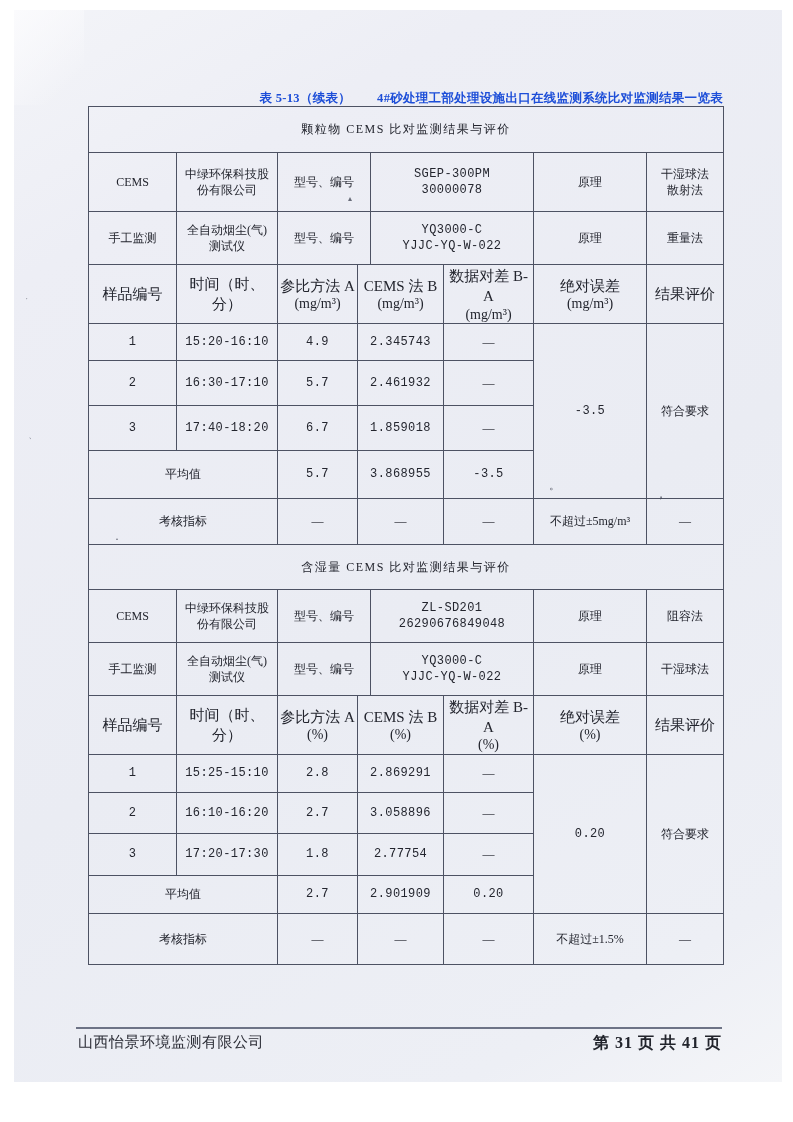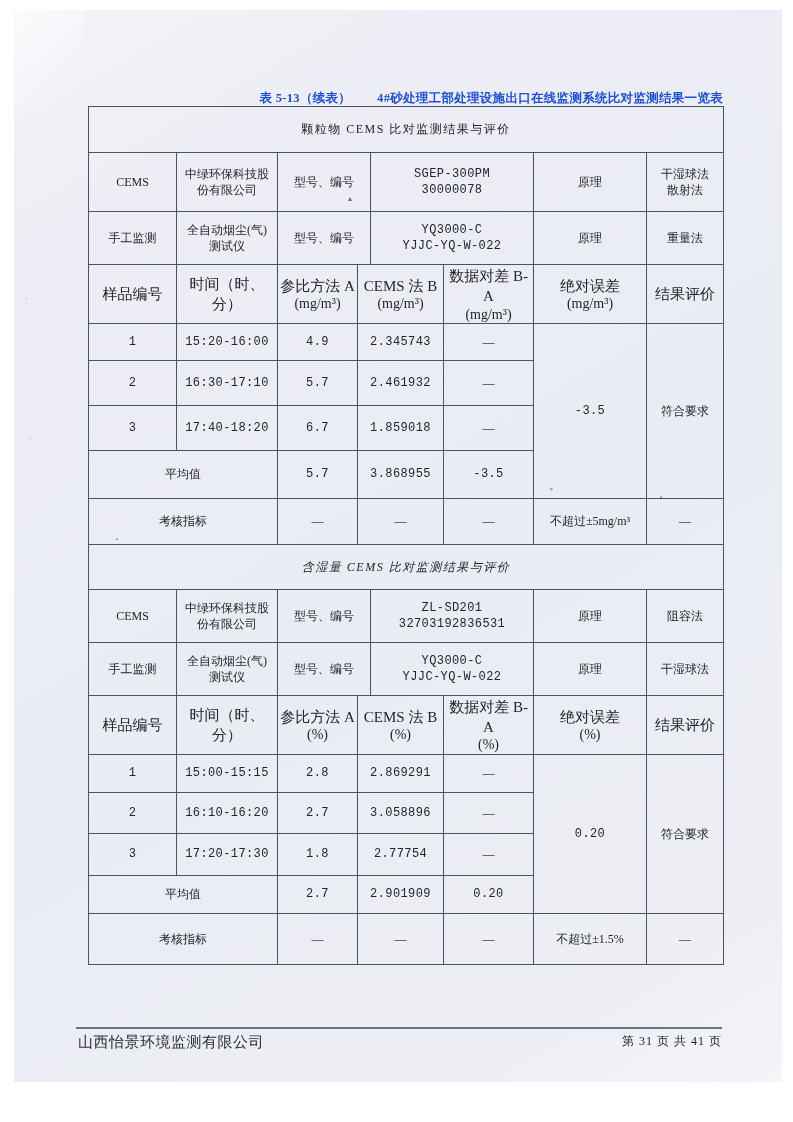--- a/index.html
+++ b/index.html
@@ -37,34 +37,34 @@
   .pre{white-space:pre-line;}
   .colhead span{display:block;font-size:15px;}
   .colhead .unit{font-size:14px;line-height:1.1;}
   .num{letter-spacing:.4px;font-family:Liberation Mono, monospace;}
   .dash{font-size:13px;color:#2a2c35;}
   
   .h-s1head{height:46px;} .h-s1e1{height:59px;} .h-s1e2{height:53px;}
   .h-s1cols{height:53px;} .h-s1r1{height:37px;} .h-s1r2{height:45px;}
   .h-s1r3{height:45px;} .h-s1avg{height:48px;} .h-s1idx{height:46px;}
   
-  .h-s2head{height:45px;font-style:italic;} .h-s2e{height:53px;} .h-s2cols{height:56px;}
+  .h-s2head{height:45px;} .h-s2e{height:53px;} .h-s2cols{height:56px;}
   .h-s2r1{height:38px;} .h-s2r2{height:41px;} .h-s2r3{height:42px;}
   .h-s2avg{height:38px;} .h-s2idx{height:51px;}
   .footer-rule{
     position:absolute;left:76px;top:1027px;width:646px;height:2px;
     background:#6d7386;
   }
   .footer-company{
     position:absolute;left:78px;top:1033px;font-size:15px;color:#2b2d36;
     letter-spacing:.5px;
   }
   .footer-page{
     position:absolute;left:77px;top:1033px;width:645px;text-align:right;
-    font-size:12px;font-weight:normal;color:#22242c;letter-spacing:1px;
+    font-size:16px;font-weight:bold;color:#22242c;letter-spacing:1px;
   }
   .artifact{position:absolute;color:#3d4150;}
   .a1{left:348px;top:194px;font-size:8px;opacity:.75;}
   .a2{left:549px;top:478px;font-size:11px;opacity:.8;}
   .a3{left:655px;top:486px;font-size:12px;opacity:.85;}
   .a4{left:115px;top:532px;font-size:12px;opacity:.85;}
   .a5{left:25px;top:293px;font-size:10px;opacity:.5;}
   .a6{left:28px;top:428px;font-size:10px;opacity:.5;}
 </style>
 </head>
@@ -138,21 +138,21 @@
           <span>绝对误差</span>
           <span class="unit">(mg/m³)</span>
         </td>
     <td class="colhead">
           <span>结果评价</span>
           <span class="unit"></span>
         </td>
   </tr>
   <tr class="h-s1r1">
     <td class="num">1</td>
-    <td class="num">15:20-16:00</td>
+    <td class="num">15:20-16:10</td>
     <td class="num">4.9</td>
     <td colspan="2" class="num">2.345743</td>
     <td class="dash">—</td>
     <td rowspan="4" class="num">-3.5</td>
     <td rowspan="4">符合要求</td>
   </tr>
   <tr class="h-s1r2">
     <td class="num">2</td>
     <td class="num">16:30-17:10</td>
     <td class="num">5.7</td>
@@ -183,21 +183,21 @@
 
   <tr class="h-s2head">
     <td colspan="8" class="sec">含湿量 CEMS 比对监测结果与评价</td>
   </tr>
   <tr class="h-s2e">
     <td>CEMS</td>
     <td class="pre">中绿环保科技股
 份有限公司</td>
     <td colspan="2">型号、编号</td>
     <td colspan="2" class="pre num">ZL-SD201
-32703192836531</td>
+26290676849048</td>
     <td>原理</td>
     <td>阻容法</td>
   </tr>
   <tr class="h-s2e">
     <td>手工监测</td>
     <td class="pre">全自动烟尘(气)
 测试仪</td>
     <td colspan="2">型号、编号</td>
     <td colspan="2" class="pre num">YQ3000-C
 YJJC-YQ-W-022</td>
@@ -229,21 +229,21 @@
           <span>绝对误差</span>
           <span class="unit">(%)</span>
         </td>
     <td class="colhead">
           <span>结果评价</span>
           <span class="unit"></span>
         </td>
   </tr>
   <tr class="h-s2r1">
     <td class="num">1</td>
-    <td class="num">15:00-15:15</td>
+    <td class="num">15:25-15:10</td>
     <td class="num">2.8</td>
     <td colspan="2" class="num">2.869291</td>
     <td class="dash">—</td>
     <td rowspan="4" class="num">0.20</td>
     <td rowspan="4">符合要求</td>
   </tr>
   <tr class="h-s2r2">
     <td class="num">2</td>
     <td class="num">16:10-16:20</td>
     <td class="num">2.7</td>

